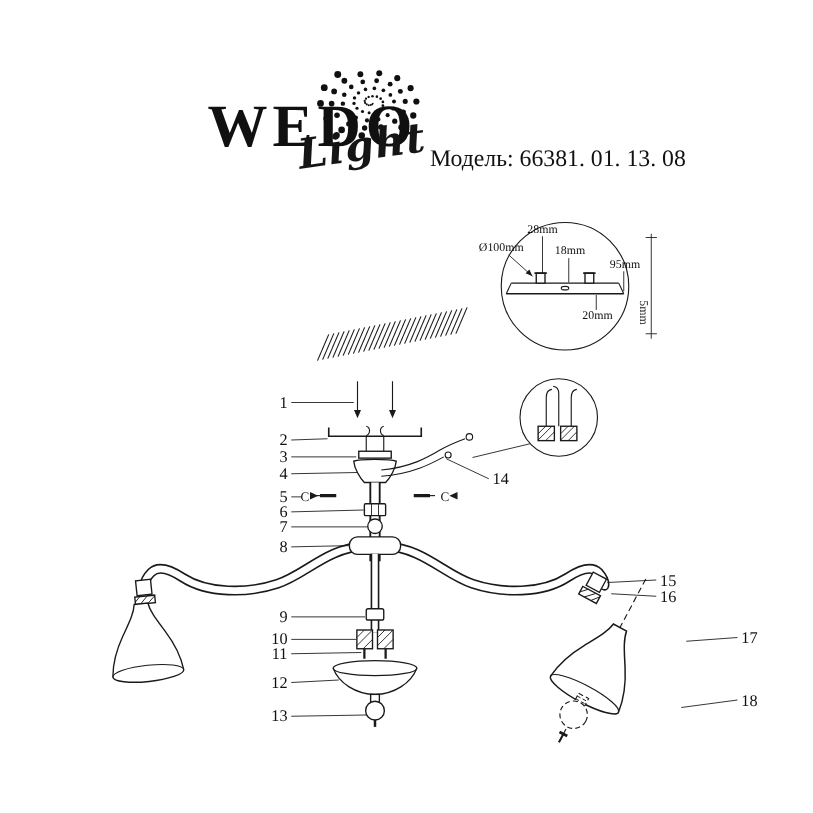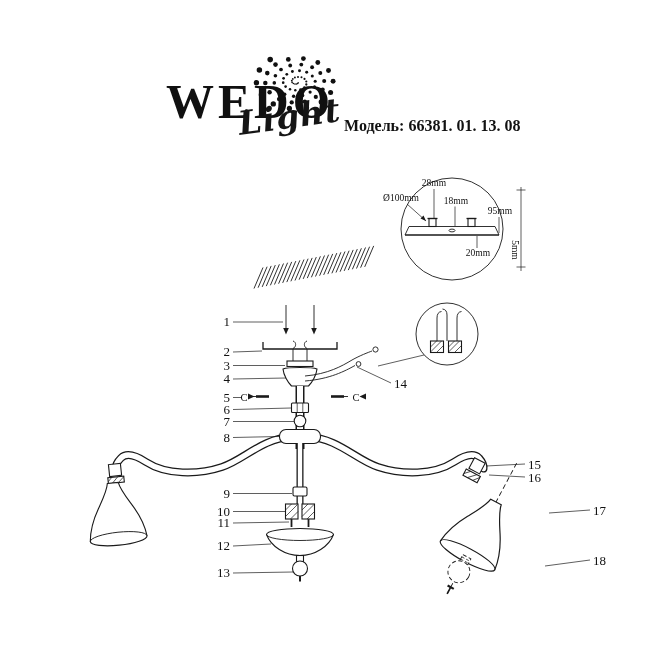--- a/index.html
+++ b/index.html
@@ -14,22 +14,22 @@
     font-size:48px; letter-spacing:4px; color:#101010; z-index:1;
   }
   .brand-script {
     position:absolute; left:238px; top:97px;
     font-family:"DejaVu Serif", serif; font-style:italic; font-weight:bold;
     font-size:33px; color:#151515; transform:rotate(-8deg); z-index:3;
     letter-spacing:1px;
   }
   .logo-spiral { position:absolute; left:231px; top:34px; z-index:2; }
   .model-line {
-    position:absolute; left:344px; top:117px; font-size:16px; color:#111;
-    white-space:nowrap; z-index:4;font-weight:bold;
+    position:absolute; left:344px; top:117px; font-size:19px; color:#111;
+    white-space:nowrap; z-index:4;
   }
   
   .draw { position:absolute; left:0; top:0; }
   .num  { font:13px "Liberation Serif", serif; fill:#111; }
   .dim  { font:9.5px "Liberation Serif", serif; fill:#111; }
   .clab { font:10.5px "Liberation Serif", serif; fill:#111; }
   .ln   { stroke:#1a1a1a; stroke-width:0.9; fill:none; }
   .lnthin { stroke:#1a1a1a; stroke-width:0.7; fill:none; }
   .ln2  { stroke:#1a1a1a; stroke-width:1.3; fill:none; }
   .wfill{ fill:#ffffff; stroke:#1a1a1a; stroke-width:1.1; }

